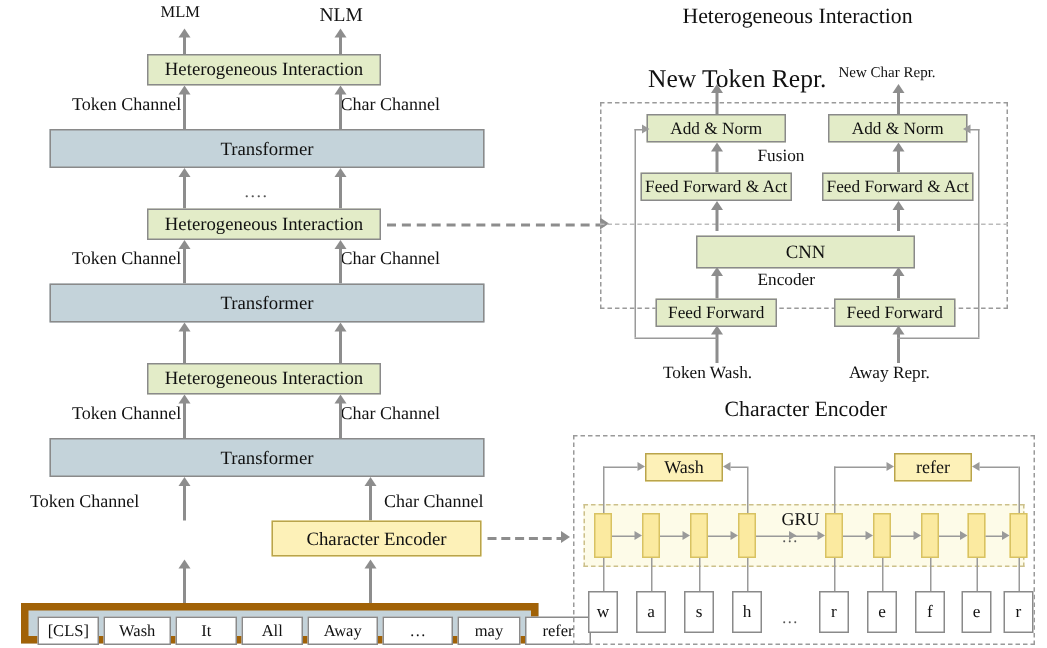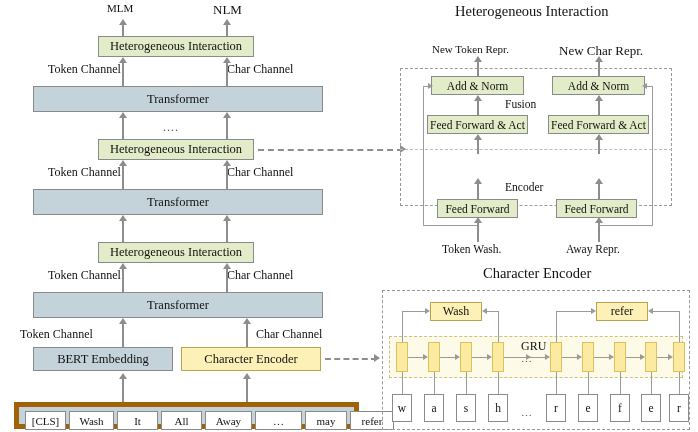--- a/index.html
+++ b/index.html
@@ -117,21 +117,20 @@
   <div class="box blue" style="left:33px;top:292px;width:290px;height:26px;font-size:12.5px;">Transformer</div>
 
   <div class="lbl" style="left:20px;top:327px;font-size:12px;">Token Channel</div>
   <div class="lbl" style="left:256px;top:327px;font-size:12px;">Char Channel</div>
 
   <div class="vline" style="left:122px;top:323px;height:24px;"></div>
   <div class="arrUp" style="left:119px;top:318px;"></div>
   <div class="vline" style="left:246px;top:323px;height:24px;"></div>
   <div class="arrUp" style="left:243px;top:318px;"></div>
 
-  <div class="box blue" style="left:33px;top:347px;width:140px;height:24px;font-size:12.5px;">BERT Embedding</div>
   <div class="box yellow" style="left:181px;top:347px;width:140px;height:24px;font-size:12.5px;">Character Encoder</div>
 
   <div class="dashH" style="left:325px;top:358px;width:52px;"></div>
   <div class="arrRight" style="left:374px;top:354px;"></div>
 
   <div class="vline" style="left:122px;top:378px;height:24px;"></div>
   <div class="arrUp" style="left:119px;top:373px;"></div>
   <div class="vline" style="left:246px;top:378px;height:24px;"></div>
   <div class="arrUp" style="left:243px;top:373px;"></div>
 
@@ -143,22 +142,22 @@
         <div class="box white" style="left: 142px; top: 4px; width: 41px; height: 19px; font-size: 11px;">All</div>
         <div class="box white" style="left: 186px; top: 4px; width: 47px; height: 19px; font-size: 11px;">Away</div>
         <div class="box white" style="left: 236px; top: 4px; width: 47px; height: 19px; font-size: 11px;">…</div>
         <div class="box white" style="left: 286px; top: 4px; width: 42px; height: 19px; font-size: 11px;">may</div>
         <div class="box white" style="left: 331px; top: 4px; width: 44px; height: 19px; font-size: 11px;">refer</div>
       </div>
   </div>
 
   <div class="heading" style="left:455px;top:3px;">Heterogeneous Interaction</div>
 
-  <div class="lbl" style="left:432px;top:43px;font-size:11px;">New Token Repr.</div>
-  <div class="lbl" style="left:559px;top:43px;font-size:13px;">New Char Repr.</div>
+  <div class="lbl" style="left:432px;top:43px;font-size:17px;">New Token Repr.</div>
+  <div class="lbl" style="left:559px;top:43px;font-size:10px;">New Char Repr.</div>
 
   <div class="dashPanel" style="left:400px;top:68px;width:272px;height:138px;"></div>
 
   <div class="hthin" style="left:400px;top:149px;width:272px;background:transparent;border-top:1px dashed #bbb;height:0;"></div>
 
   <div class="vline" style="left:477px;top:60px;height:16px;"></div>
   <div class="arrUp" style="left:474px;top:56px;"></div>
   <div class="vline" style="left:598px;top:60px;height:16px;"></div>
   <div class="arrUp" style="left:595px;top:56px;"></div>
 
@@ -173,20 +172,21 @@
   <div class="arrUp" style="left:595px;top:95px;"></div>
 
   <div class="box green" style="left:427px;top:115px;width:101px;height:19px;font-size:11.5px;">Feed Forward &amp; Act</div>
   <div class="box green" style="left:548px;top:115px;width:101px;height:19px;font-size:11.5px;">Feed Forward &amp; Act</div>
 
   <div class="vline" style="left:477px;top:138px;height:16px;"></div>
   <div class="arrUp" style="left:474px;top:134px;"></div>
   <div class="vline" style="left:598px;top:138px;height:16px;"></div>
   <div class="arrUp" style="left:595px;top:134px;"></div>
 
+  <div class="box green" style="left:464px;top:157px;width:146px;height:22px;font-size:12.5px;">CNN</div>
 
   <div class="lbl" style="left:505px;top:181px;font-size:11.5px;">Encoder</div>
 
   <div class="vline" style="left:477px;top:183px;height:16px;"></div>
   <div class="arrUp" style="left:474px;top:178px;"></div>
   <div class="vline" style="left:598px;top:183px;height:16px;"></div>
   <div class="arrUp" style="left:595px;top:178px;"></div>
 
   <div class="box green" style="left:437px;top:199px;width:81px;height:19px;font-size:11.5px;">Feed Forward</div>
   <div class="box green" style="left:556px;top:199px;width:81px;height:19px;font-size:11.5px;">Feed Forward</div>

